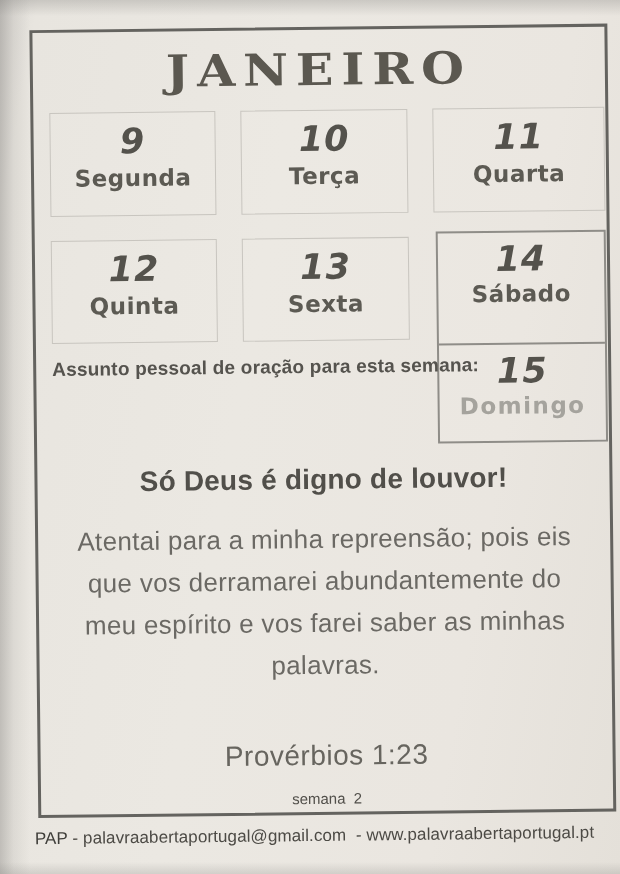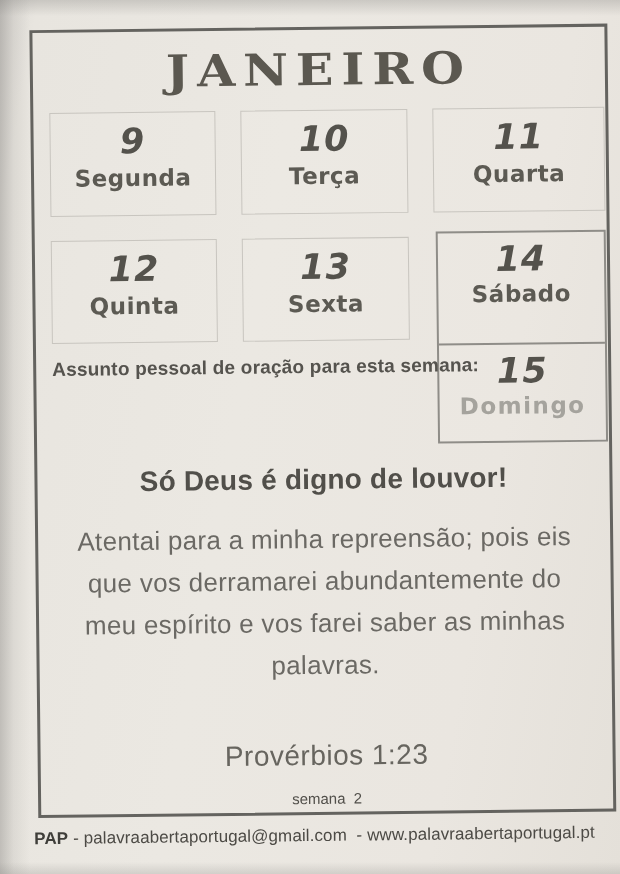--- a/index.html
+++ b/index.html
@@ -83,21 +83,21 @@
   }
   .week-label{
     position:absolute;top:760px;left:0;right:0;text-align:center;
     font-size:15px;color:#514f4a;white-space:pre;
   }
 
   .footer{
     position:absolute;left:0;right:0;top:826px;text-align:center;
     font-size:17px;color:#4c4a45;letter-spacing:0.1px;
   }
-  .footer-org{font-weight:bold;color:#3f3e3a;}
+  .footer-org{font-weight:normal;color:#3f3e3a;}
   .footer-rest{white-space:pre;}
 </style>
 </head>
 <body>
 
 <div class="photo">
 
   <div class="tilt">
 
     <div class="frame">

